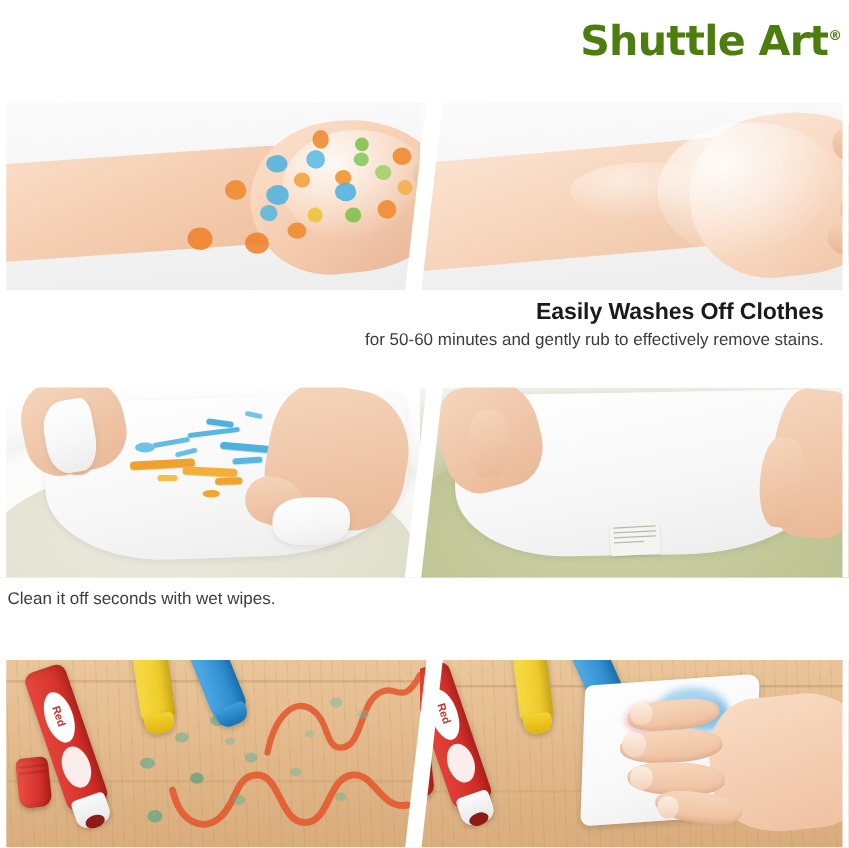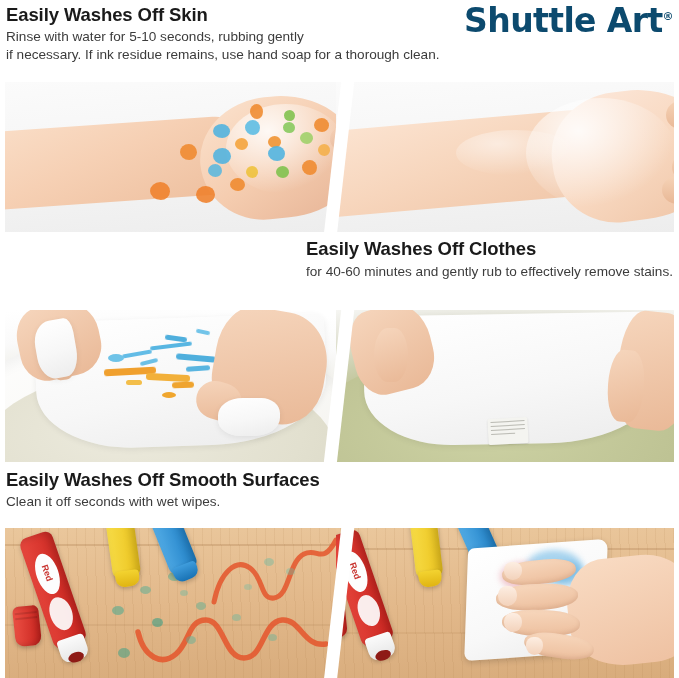--- a/index.html
+++ b/index.html
@@ -26,34 +26,34 @@
     font-size:13.6px;
     font-weight:400;
     color:#3c3c3c;
     line-height:1.38;
     white-space:nowrap;
   }
 
   .block-skin { position:absolute; left:6px; top:5px; text-align:left; }
   .block-skin .sect-head { margin-bottom:2px; }
 
-  .block-clothes { position:absolute; right:6px; top:239px; }
+  .block-clothes { position:absolute; right:20px; top:239px; text-align:right; }
   .block-clothes .sect-head { margin-bottom:3px; }
 
   .block-smooth { position:absolute; left:6px; top:470px; text-align:left; }
   .block-smooth .sect-head { margin-bottom:2px; }
 
   
   .logo {
-    position:absolute; right:6px; top:4px;
+    position:absolute; right:6px; top:16px;
     font-family:"DejaVu Sans", sans-serif;
     font-size:33px;
     font-weight:700;
     letter-spacing:-0.6px;
-    color:#0c4a6e;
+    color:#4d7c0f;
     line-height:1;
     white-space:nowrap;
     text-align:center;
   }
   .logo .reg { font-size:11px; vertical-align:super; font-weight:600; }
 
   
   .row { position:absolute; left:0; width:679px; overflow:hidden; }
   .row-1 { top:82px;  height:150px; }
   .row-2 { top:310px; height:152px; }
@@ -236,25 +236,20 @@
   .wnail { position:absolute; border-radius:44% 44% 50% 50%;
     background:linear-gradient(180deg,#fdeee2,#f3d2bb); }
 </style>
 </head>
 <body>
 
 <div class="page">
 
   <div class="logo"><span>Shuttle Art</span><span class="reg">®</span></div>
 
-  <div class="block-skin">
-    <div class="sect-head">Easily Washes Off Skin</div>
-    <div class="sect-body">Rinse with water for 5-10 seconds, rubbing gently</div>
-    <div class="sect-body">if necessary.  If ink residue remains, use hand soap for a thorough clean.</div>
-  </div>
 
   <div class="row row-1">
 
     <div class="pane pane-l">
       <div class="bg-white-studio"></div>
       <div class="hand forearm-1"></div>
       <div class="hand fist-1"></div>
 
       <div class="knuckle" style="left:330px;top:44px;width:30px;height:26px;"></div>
       <div class="knuckle" style="left:336px;top:68px;width:28px;height:24px;"></div>
@@ -295,21 +290,21 @@
       <div class="wet-sheen" style="left:190px;top:16px;width:150px;height:110px;"></div>
       <div class="wet-sheen" style="left:120px;top:48px;width:120px;height:46px;opacity:.6;"></div>
       <div class="edge-r"></div>
     </div>
 
     <div class="split"></div>
   </div>
 
   <div class="block-clothes">
     <div class="sect-head">Easily Washes Off Clothes</div>
-    <div class="sect-body">for 40-60 minutes and gently rub to effectively remove stains.</div>
+    <div class="sect-body">for 50-60 minutes and gently rub to effectively remove stains.</div>
   </div>
 
   <div class="row row-2">
 
     <div class="pane pane-l">
       <div class="basin-l"></div>
       <div class="basin-rim-l"></div>
       <div class="water-l"></div>
       <div class="shirt shirt-l"></div>
 
@@ -351,21 +346,20 @@
       <div class="hand-grip" style="left:38px;top:18px;width:34px;height:54px;border-radius:40%/50%;"></div>
       <div class="hand-grip" style="left:282px;top:2px;width:72px;height:118px;transform:rotate(6deg);"></div>
       <div class="hand-grip" style="left:272px;top:40px;width:36px;height:72px;border-radius:38%/48%;transform:rotate(4deg);"></div>
       <div class="edge-r"></div>
     </div>
 
     <div class="split"></div>
   </div>
 
   <div class="block-smooth">
-    <div class="sect-head">Easily Washes Off Smooth Surfaces</div>
     <div class="sect-body">Clean it off seconds with wet wipes.</div>
   </div>
 
   <div class="row row-3">
 
     <div class="pane pane-l">
       <div class="desk"></div>
       <div class="plank-seam" style="top:16px;"></div>
       <div class="plank-seam" style="top:96px;opacity:.5;"></div>
 

